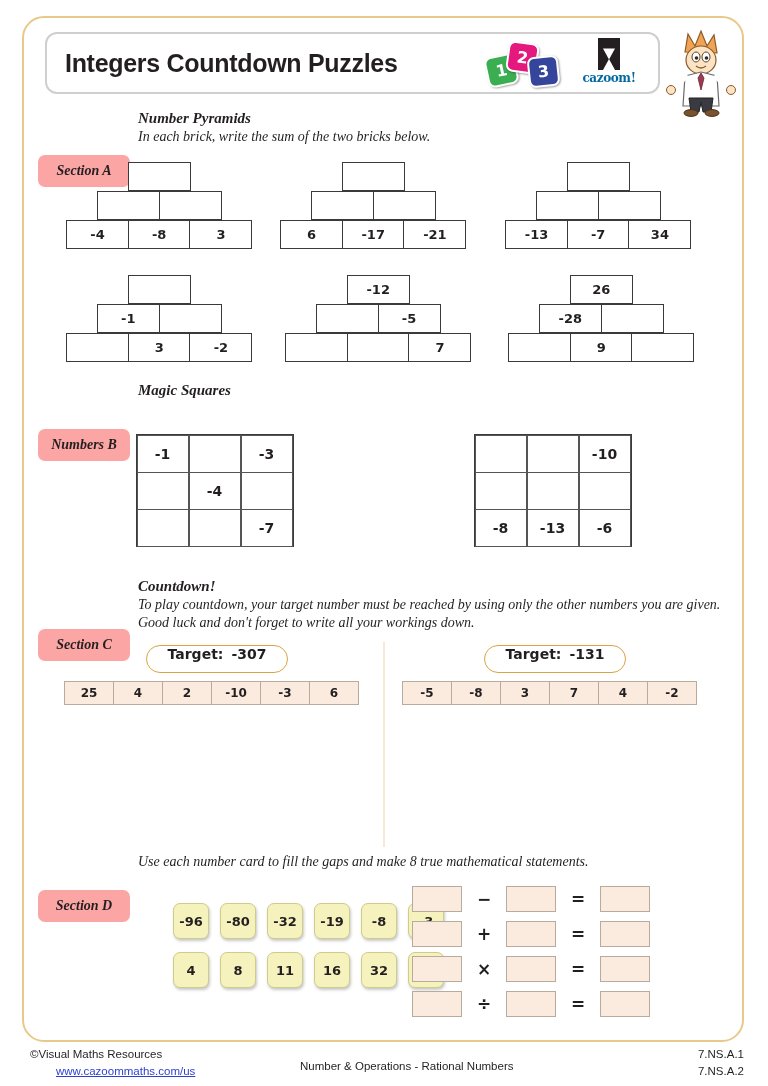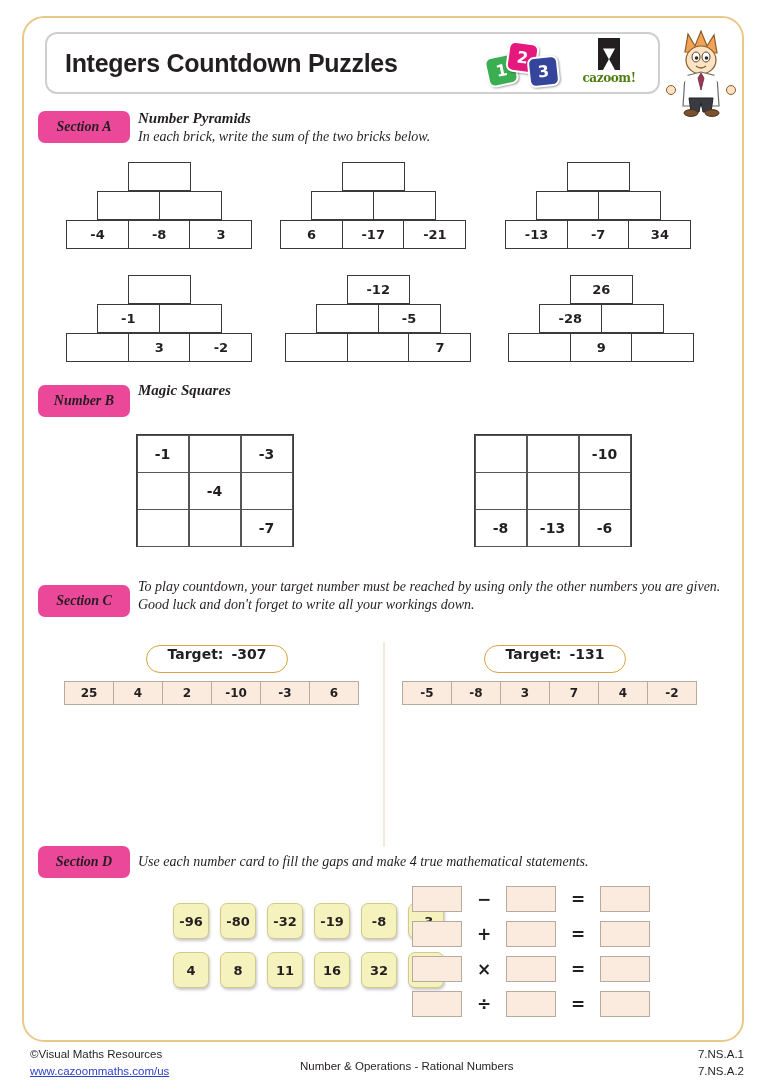--- a/index.html
+++ b/index.html
@@ -102,41 +102,42 @@
     left: 50%; bottom: 0;
     transform: translateX(-50%);
     width: 0; height: 0;
     border-left: 6px solid transparent;
     border-right: 6px solid transparent;
     border-bottom: 11px solid #fff;
   }
   .cazoom-word {
     font-size: 12px;
     font-weight: bold;
-    color: #4d7c0f;
+    color: #0369a1;
     letter-spacing: -0.4px;
     margin-top: 1px;
     font-family: "DejaVu Serif", serif;
   }
   
   .mascot { position: absolute; left: 655px; top: 26px; width: 92px; height: 92px; }
   
   .sec-label {
     position: absolute;
     width: 92px; height: 32px;
-    background: #ec4899;
+    background: #fca5a5;
     border-radius: 7px;
     display: flex;
     align-items: center;
     justify-content: center;
     font-family: "Liberation Serif", serif;
     font-weight: bold;
     font-style: italic;
     font-size: 14px;
     color: #231f20;
+    margin-top: 44px;
   }
   .sec-head {
     position: absolute;
     font-family: "Liberation Serif", serif;
     color: #231f20;
   }
   .sec-title {
     font-weight: bold;
     font-style: italic;
     font-size: 15px;
@@ -253,21 +254,21 @@
     width: 44px;
     text-align: center;
     font-size: 17px;
     font-weight: bold;
     color: #231f20;
     font-family: "DejaVu Sans", sans-serif;
   }
   
   .footer { position: absolute; left: 30px; top: 1046px; width: 720px; height: 36px; }
   .ft-left { position: absolute; left: 0; top: 0; font-size: 11.5px; color: #231f20; line-height: 1.45; }
-  .ft-link { color: #2b3fd0; display: block; }
+  .ft-link { color: #2b3fd0; display: block; margin-left: 26px; }
   .ft-center { position: absolute; left: 270px; top: 14px; font-size: 11.5px; color: #231f20; }
   .ft-right { position: absolute; right: 6px; top: 0; font-size: 11.5px; color: #231f20; line-height: 1.45; }
 </style>
 </head>
 <body>
 
 <div class="page">
 
   <div class="sheet-border"></div>
 
@@ -405,21 +406,21 @@
       <div class="brick">-28</div>
       <div class="brick"></div>
     </div>
     <div class="pyr-row r-bot">
       <div class="brick"></div>
       <div class="brick">9</div>
       <div class="brick"></div>
     </div>
   </div>
 
-  <div class="sec-label" style="left:38px; top:385px;">Number B</div>
+  <div class="sec-label" style="left:38px; top:385px;">Numbers B</div>
   <div class="sec-head" style="left:138px; top:382px; width:580px;">
     <p class="sec-title">Magic Squares</p>
   </div>
 
   <div class="magic" style="left:136px; top:434px;">
     <div class="mcell">-1</div>
     <div class="mcell"></div>
     <div class="mcell">-3</div>
     <div class="mcell"></div>
     <div class="mcell">-4</div>
@@ -436,20 +437,21 @@
     <div class="mcell"></div>
     <div class="mcell"></div>
     <div class="mcell"></div>
     <div class="mcell">-8</div>
     <div class="mcell">-13</div>
     <div class="mcell">-6</div>
   </div>
 
   <div class="sec-label" style="left:38px; top:585px;">Section C</div>
   <div class="sec-head" style="left:138px; top:578px; width:595px;">
+    <p class="sec-title">Countdown!</p>
     <p class="sec-sub">To play countdown, your target number must be reached by using only the other numbers you are given. Good luck and don't forget to write all your workings down.</p>
   </div>
 
   <div class="cd-divider" style="left:383px; top:642px; height:205px;"></div>
 
   <div class="target-pill" style="left:146px; top:645px; width:140px;">
     <span>Target:</span>
     <span>-307</span>
   </div>
   <div class="cd-strip" style="left:64px; top:681px;">
@@ -469,21 +471,21 @@
     <div class="cd-cell">-5</div>
     <div class="cd-cell">-8</div>
     <div class="cd-cell">3</div>
     <div class="cd-cell">7</div>
     <div class="cd-cell">4</div>
     <div class="cd-cell">-2</div>
   </div>
 
   <div class="sec-label" style="left:38px; top:846px;">Section D</div>
   <div class="sec-head" style="left:138px; top:853px; width:595px;">
-    <p class="sec-sub">Use each number card to fill the gaps and make 4 true mathematical statements.</p>
+    <p class="sec-sub">Use each number card to fill the gaps and make 8 true mathematical statements.</p>
   </div>
 
   <div class="card-grid" style="left:133px; top:903px;">
     <div class="card-row">
       <div class="num-card">-96</div>
       <div class="num-card">-80</div>
       <div class="num-card">-32</div>
       <div class="num-card">-19</div>
       <div class="num-card">-8</div>
       <div class="num-card">-3</div>

